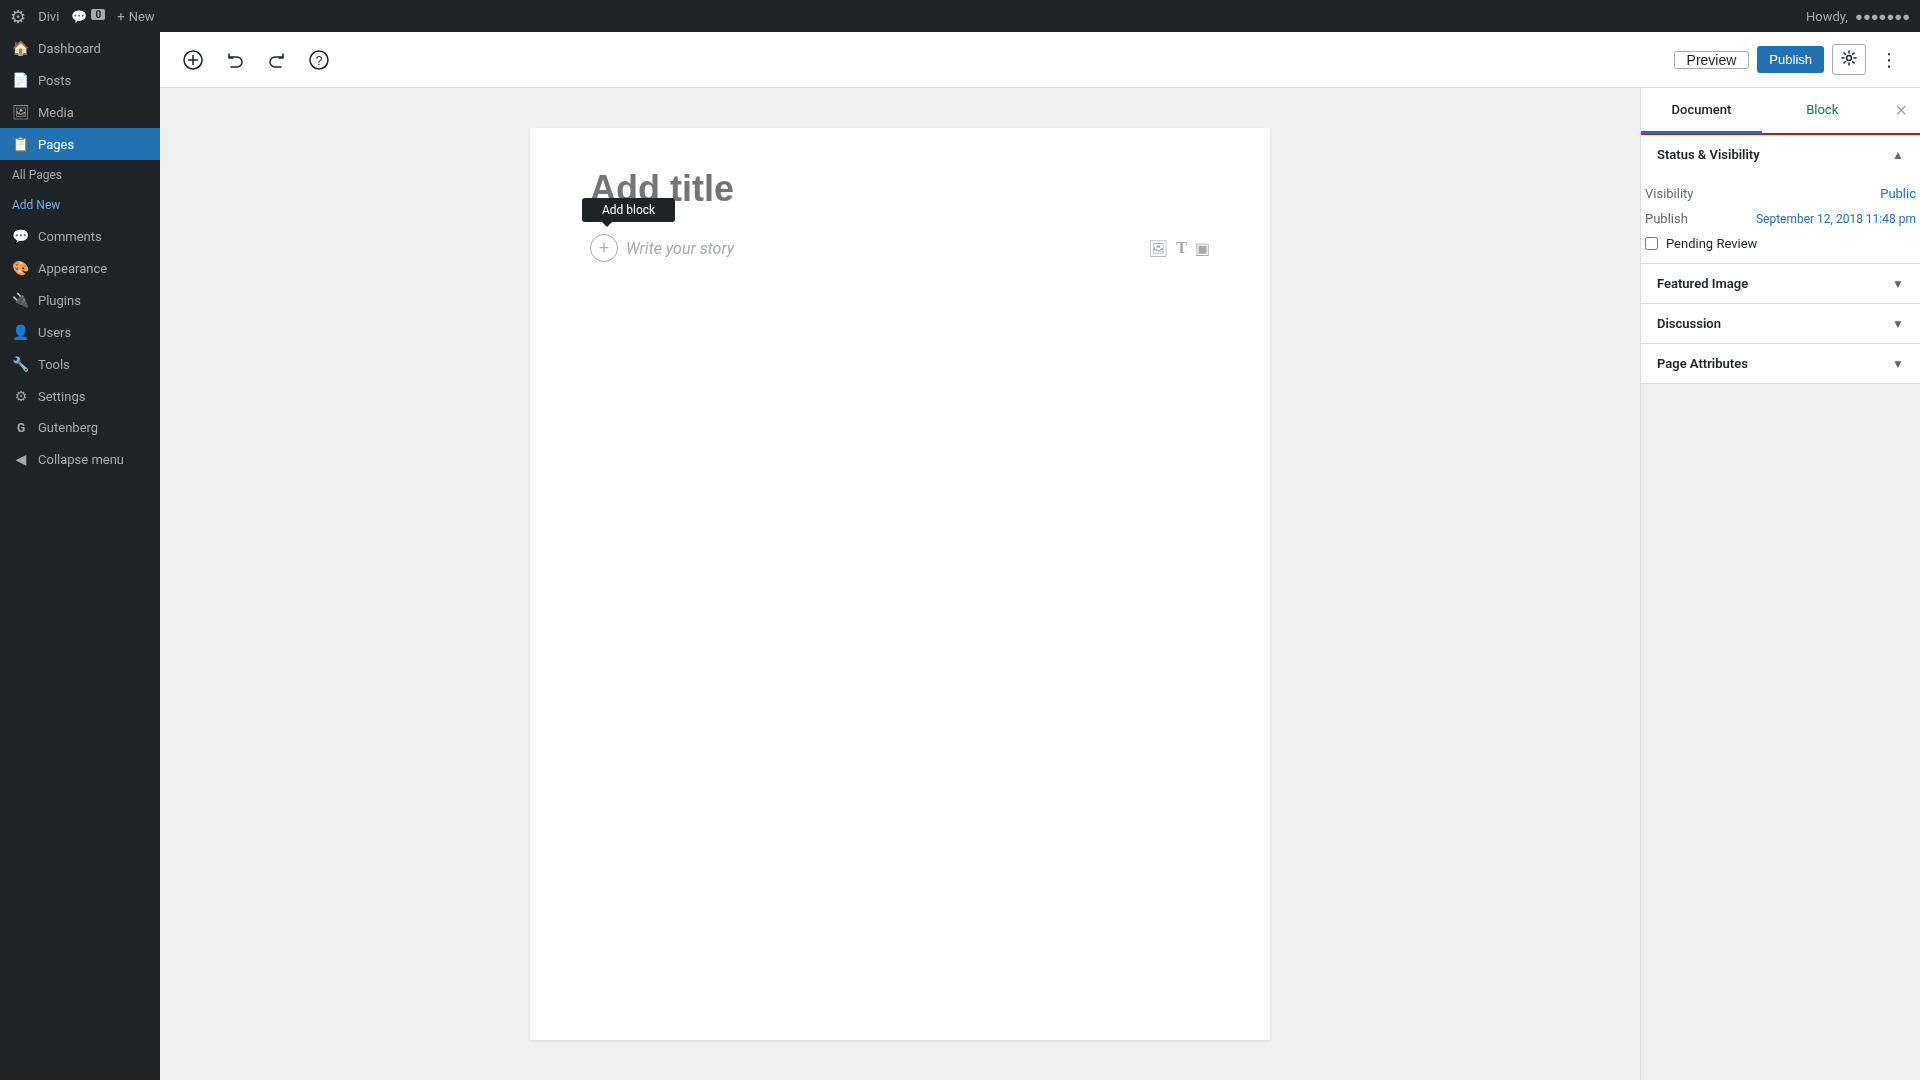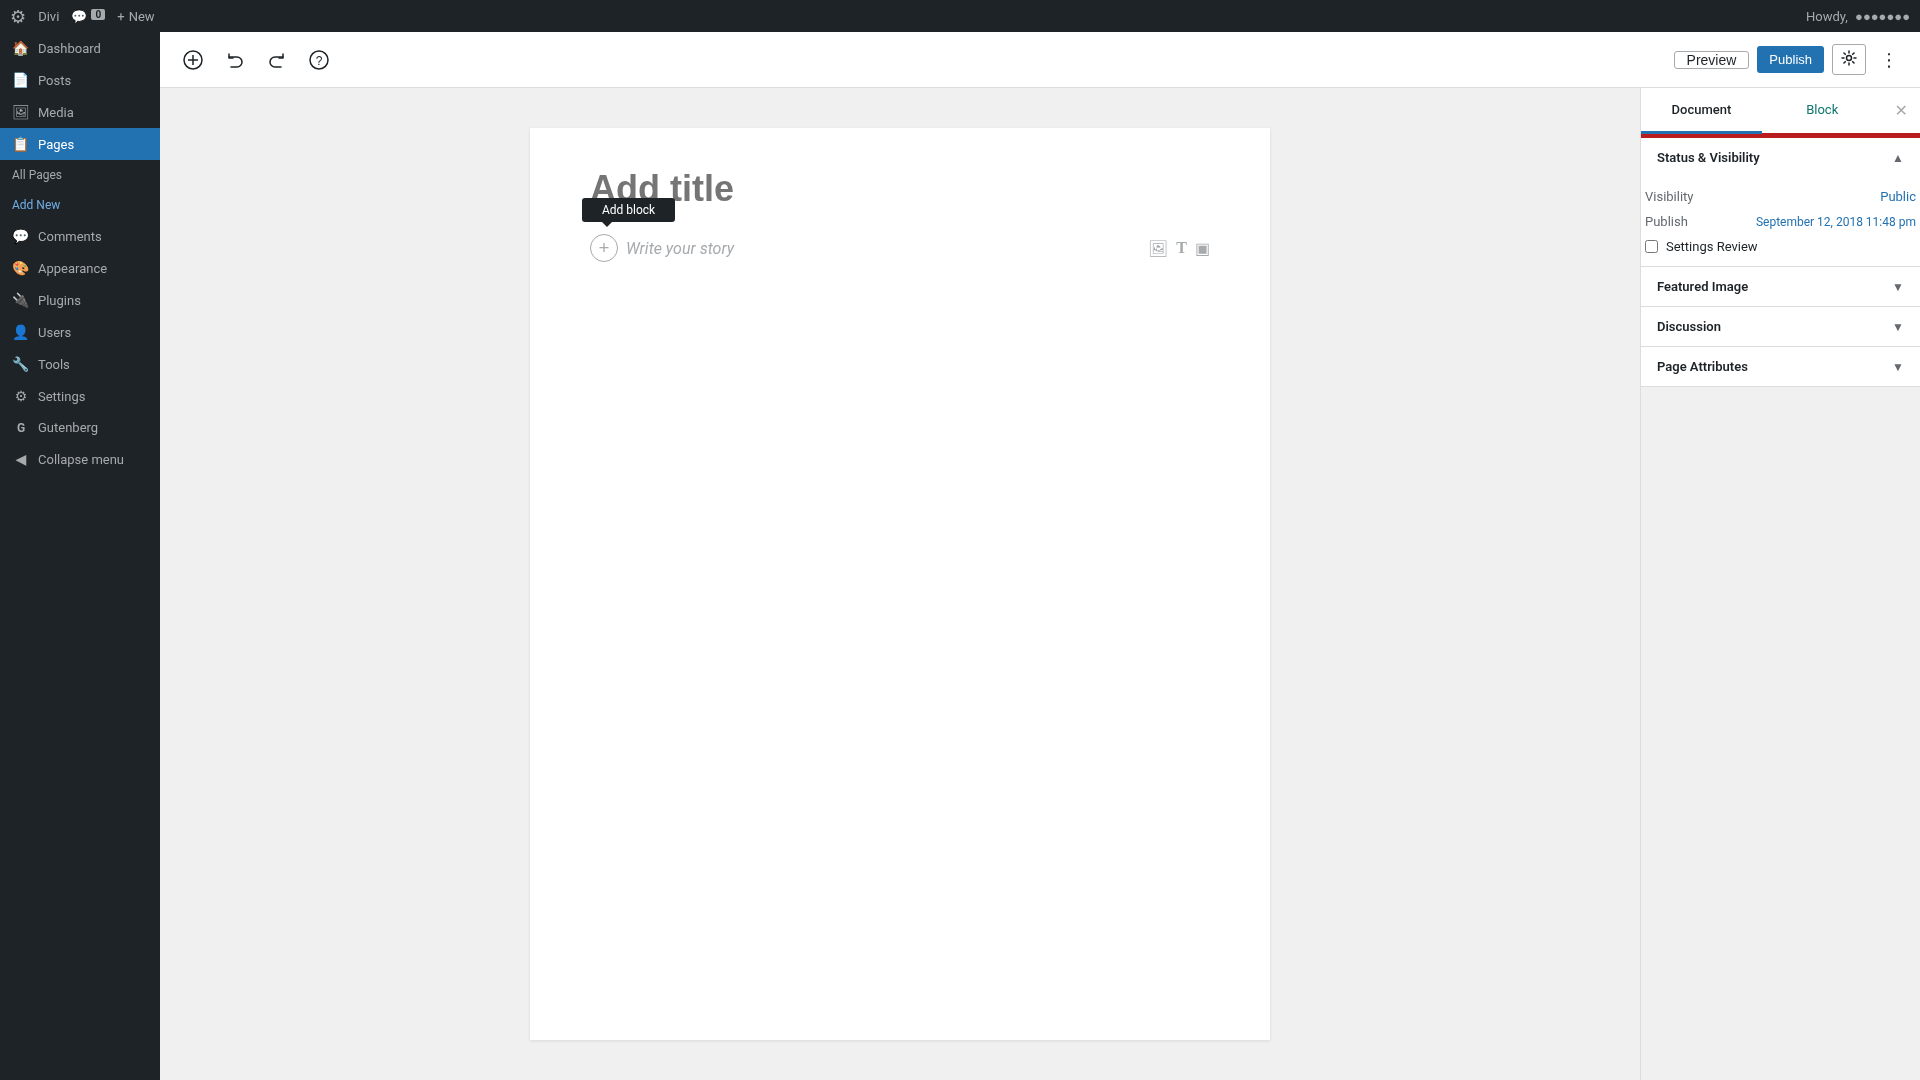--- a/index.html
+++ b/index.html
@@ -224,21 +224,21 @@
       border-left: 1px solid #dcdcde;
       display: flex;
       flex-direction: column;
       overflow-y: auto;
       flex-shrink: 0;
     }
 
     
     .sidebar-tabs {
       display: flex;
-      border-bottom: 5px solid #b91c1c;
+      border-bottom: 2px solid #b91c1c;
       background: #fff;
       flex-shrink: 0;
       align-items: center;
     }
     .sidebar-tab {
       flex: 1;
       text-align: center;
       padding: 14px 0;
       font-size: 13px;
       cursor: pointer;
@@ -461,21 +461,21 @@
             <div class="status-row">
               <span class="status-label">Visibility</span>
               <span class="status-value">Public</span>
             </div>
             <div class="status-row">
               <span class="status-label">Publish</span>
               <span class="status-value" style="font-size:12px;">September 12, 2018 11:48 pm</span>
             </div>
             <div class="pending-review">
               <input type="checkbox" style="">
-              <label>Settings Review</label>
+              <label>Pending Review</label>
             </div>
           </div>
         </div>
 
         <div class="sidebar-panel">
           <div class="panel-header">
             <span>Featured Image</span>
             <span class="panel-chevron">▼</span>
           </div>
         </div>

